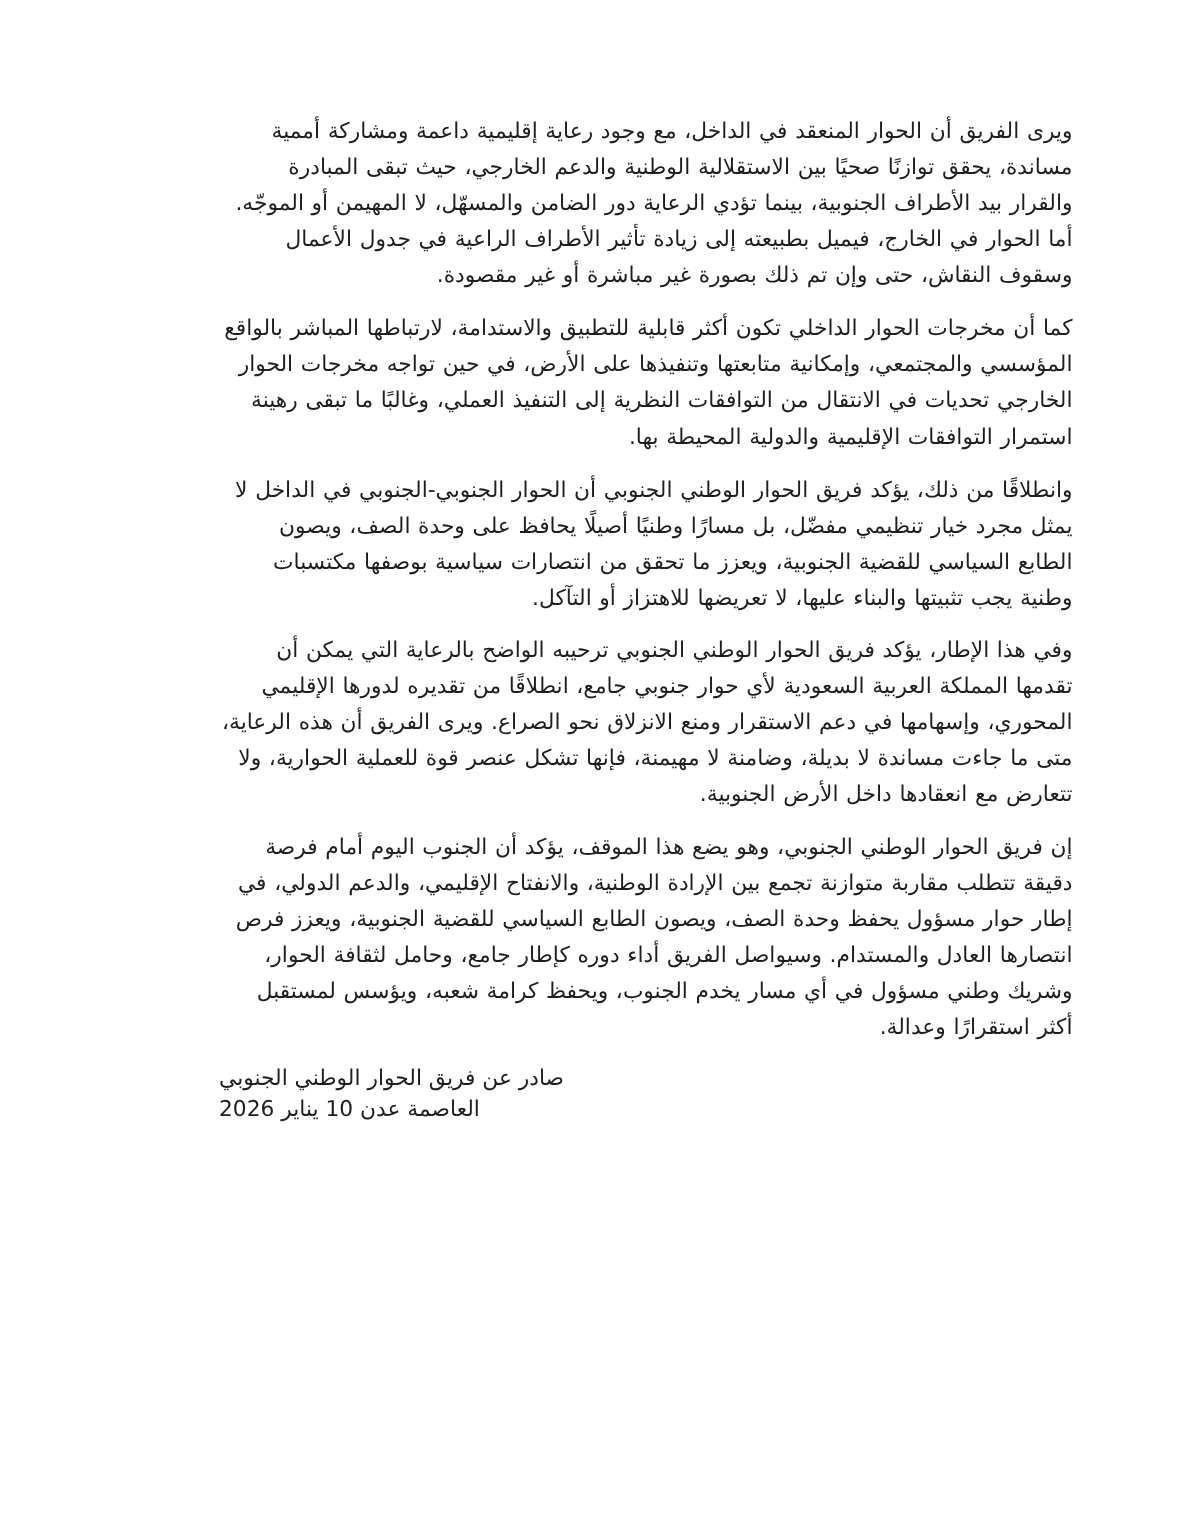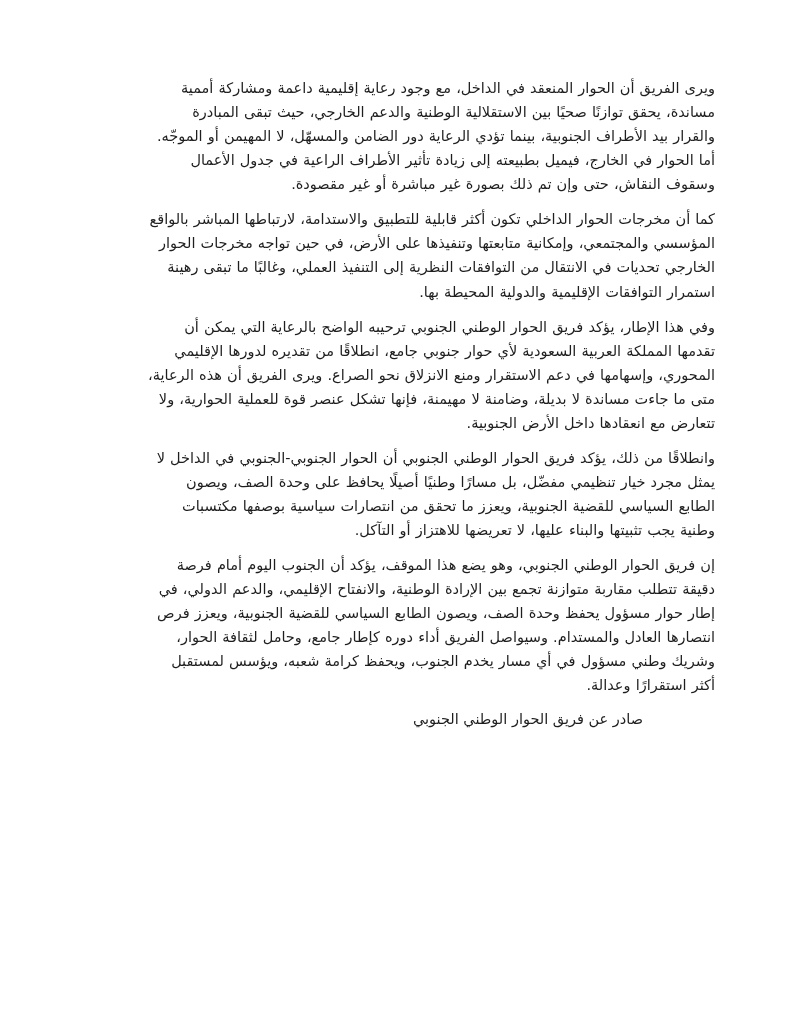--- a/index.html
+++ b/index.html
@@ -26,35 +26,36 @@
       margin: 0 0 11px 0;
       font-size: 14.5px;
       line-height: 1.66;
       text-align: right;
       word-spacing: 0.5px;
     }
     .signature {
       margin-top: 3px;
       padding-left: 0;
       padding-right: 72px;
-      text-align: right;
+      text-align: left;
     }
     .signature p {
       margin: 0;
       font-size: 14.5px;
       line-height: 1.5;
     }
   </style>
 </head>
 <body>
 
 <div class="page">
   <div class="body-text">
     <p>ويرى الفريق أن الحوار المنعقد في الداخل، مع وجود رعاية إقليمية داعمة ومشاركة أممية مساندة، يحقق توازنًا صحيًا بين الاستقلالية الوطنية والدعم الخارجي، حيث تبقى المبادرة والقرار بيد الأطراف الجنوبية، بينما تؤدي الرعاية دور الضامن والمسهّل، لا المهيمن أو الموجّه. أما الحوار في الخارج، فيميل بطبيعته إلى زيادة تأثير الأطراف الراعية في جدول الأعمال وسقوف النقاش، حتى وإن تم ذلك بصورة غير مباشرة أو غير مقصودة.</p>
     <p>كما أن مخرجات الحوار الداخلي تكون أكثر قابلية للتطبيق والاستدامة، لارتباطها المباشر بالواقع المؤسسي والمجتمعي، وإمكانية متابعتها وتنفيذها على الأرض، في حين تواجه مخرجات الحوار الخارجي تحديات في الانتقال من التوافقات النظرية إلى التنفيذ العملي، وغالبًا ما تبقى رهينة استمرار التوافقات الإقليمية والدولية المحيطة بها.</p>
+    <p>وانطلاقًا من ذلك، يؤكد فريق الحوار الوطني الجنوبي أن الحوار الجنوبي-الجنوبي في الداخل لا يمثل مجرد خيار تنظيمي مفضّل، بل مسارًا وطنيًا أصيلًا يحافظ على وحدة الصف، ويصون الطابع السياسي للقضية الجنوبية، ويعزز ما تحقق من انتصارات سياسية بوصفها مكتسبات وطنية يجب تثبيتها والبناء عليها، لا تعريضها للاهتزاز أو التآكل.</p>
     <p>وفي هذا الإطار، يؤكد فريق الحوار الوطني الجنوبي ترحيبه الواضح بالرعاية التي يمكن أن تقدمها المملكة العربية السعودية لأي حوار جنوبي جامع، انطلاقًا من تقديره لدورها الإقليمي المحوري، وإسهامها في دعم الاستقرار ومنع الانزلاق نحو الصراع. ويرى الفريق أن هذه الرعاية، متى ما جاءت مساندة لا بديلة، وضامنة لا مهيمنة، فإنها تشكل عنصر قوة للعملية الحوارية، ولا تتعارض مع انعقادها داخل الأرض الجنوبية.</p>
-    <p>وانطلاقًا من ذلك، يؤكد فريق الحوار الوطني الجنوبي أن الحوار الجنوبي-الجنوبي في الداخل لا يمثل مجرد خيار تنظيمي مفضّل، بل مسارًا وطنيًا أصيلًا يحافظ على وحدة الصف، ويصون الطابع السياسي للقضية الجنوبية، ويعزز ما تحقق من انتصارات سياسية بوصفها مكتسبات وطنية يجب تثبيتها والبناء عليها، لا تعريضها للاهتزاز أو التآكل.</p>
     <p>إن فريق الحوار الوطني الجنوبي، وهو يضع هذا الموقف، يؤكد أن الجنوب اليوم أمام فرصة دقيقة تتطلب مقاربة متوازنة تجمع بين الإرادة الوطنية، والانفتاح الإقليمي، والدعم الدولي، في إطار حوار مسؤول يحفظ وحدة الصف، ويصون الطابع السياسي للقضية الجنوبية، ويعزز فرص انتصارها العادل والمستدام. وسيواصل الفريق أداء دوره كإطار جامع، وحامل لثقافة الحوار، وشريك وطني مسؤول في أي مسار يخدم الجنوب، ويحفظ كرامة شعبه، ويؤسس لمستقبل أكثر استقرارًا وعدالة.</p>
   </div>
   <div class="signature">
     <p>صادر عن فريق الحوار الوطني الجنوبي</p>
+    <p>العاصمة عدن 10 يناير 2026</p>
   </div>
 </div>
 
 </body></html>

